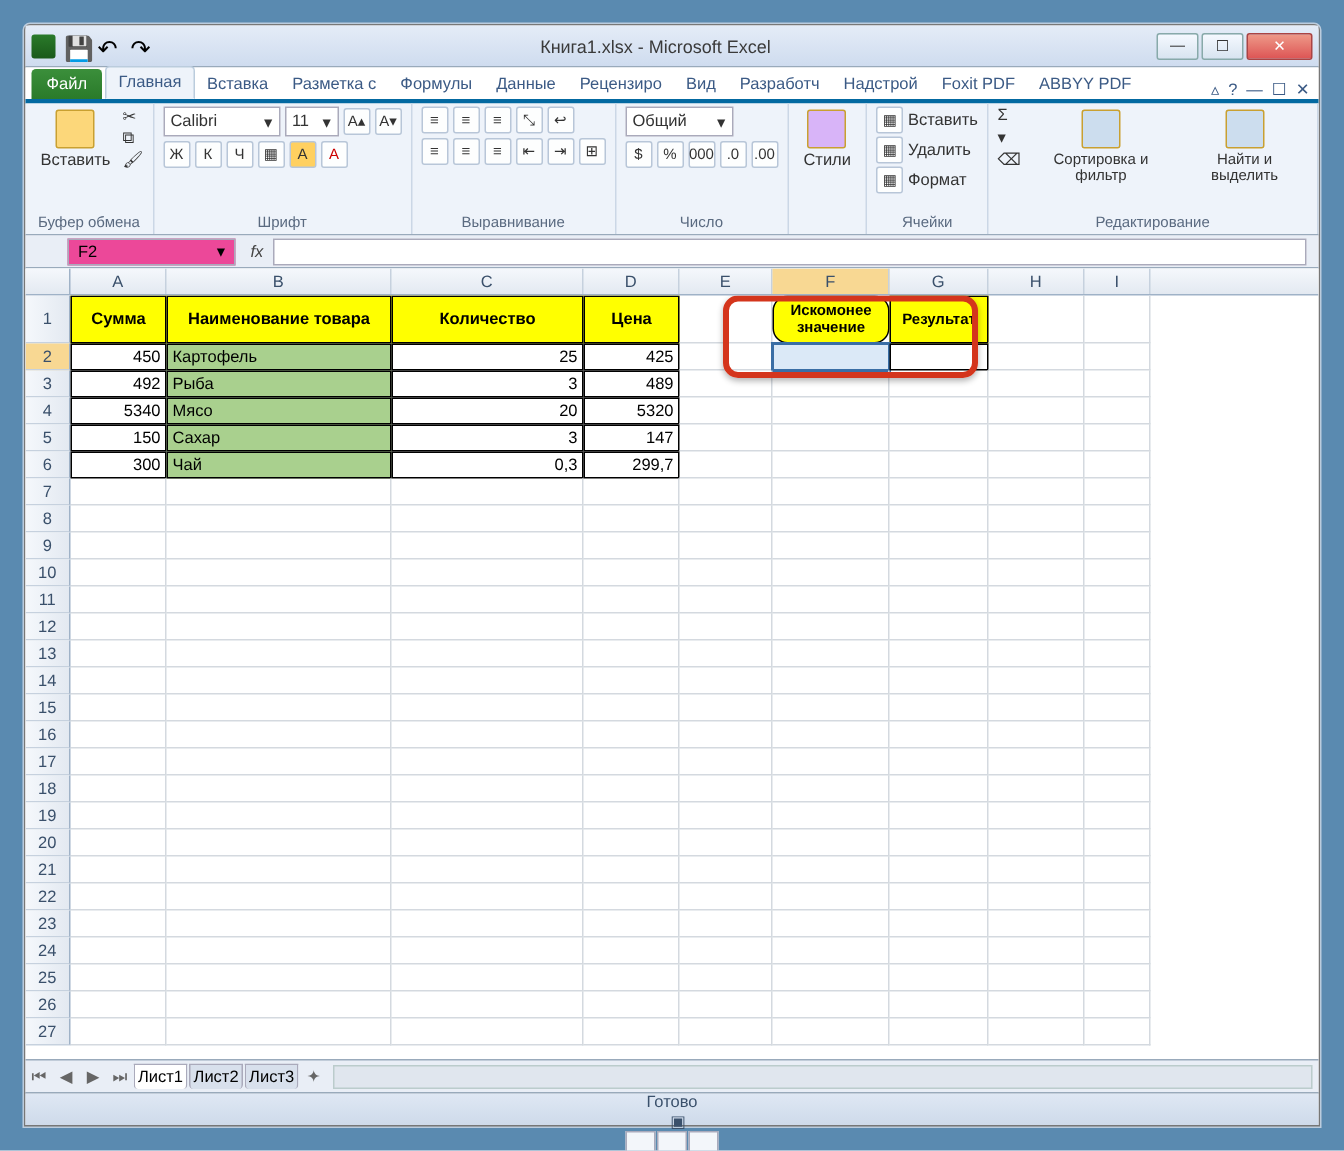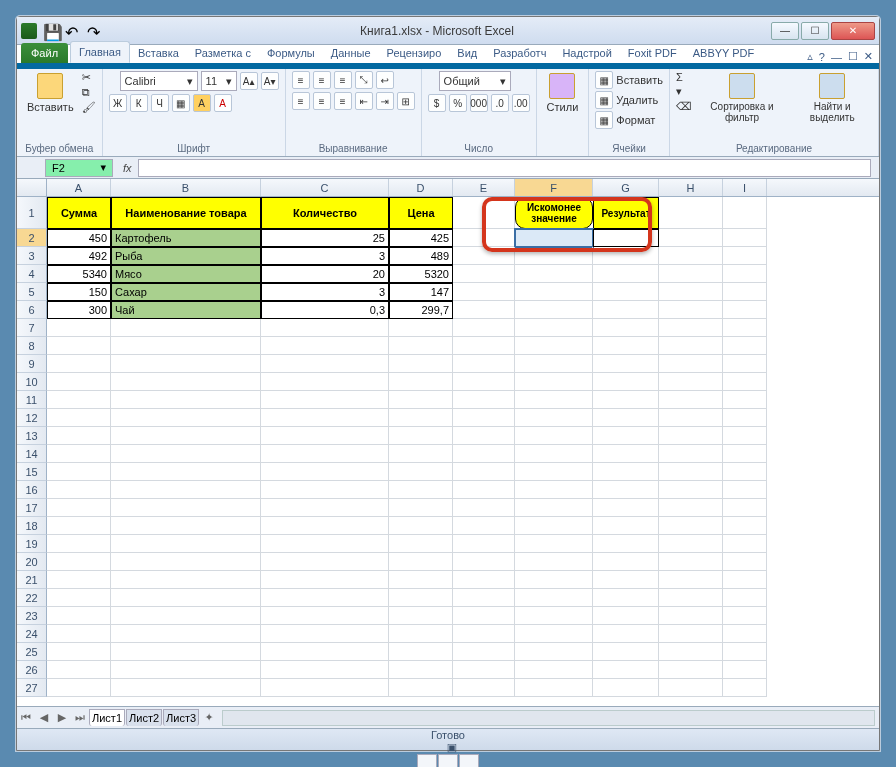--- a/index.html
+++ b/index.html
@@ -7,40 +7,40 @@
 .window { background: #fff; border: 1px solid #777; border-radius: 4px 4px 0 0; height: 100%; display: flex; flex-direction: column; box-shadow: 0 0 0 1px #bcd; }
 .titlebar { height: 28px; background: linear-gradient(#e4ecf7,#cfdcef); display:flex; align-items:center; padding:0 4px; border-bottom:1px solid #9ab; }
 .titlebar .ticons { display:flex; gap:6px; align-items:center; }
 .titlebar .ticons span { width:16px; height:16px; display:inline-block; }
 .excel-icon { background: linear-gradient(#2a7a2a,#1a5a1a); border-radius:2px; }
 .title-text { flex:1; text-align:center; font-size:12px; color:#3a3a3a; }
 .winbtns { display:flex; gap:2px; }
 .winbtn { width:28px; height:18px; border:1px solid #8aa; background:linear-gradient(#f5f9ff,#d8e4f0); border-radius:2px; display:flex; align-items:center; justify-content:center; font-size:10px; color:#333; }
 .winbtn.close { background:linear-gradient(#e98,#d55); color:#fff; width:44px; border-color:#a44; }
 
-.ribbon-tabs { height:24px; background:#fff; display:flex; align-items:flex-end; padding-left:4px; border-bottom:6px solid #0369a1; font-size:11px; }
+.ribbon-tabs { height:24px; background:#fff; display:flex; align-items:flex-end; padding-left:4px; border-bottom:3px solid #0369a1; font-size:11px; }
 .file-tab { background:linear-gradient(#3b8f3b,#2a7a2a); color:#fff; padding:4px 10px; border-radius:3px 3px 0 0; margin-right:2px; }
 .rtab { padding:4px 8px; color:#3b5a85; cursor:default; }
 .rtab.active { background:#eef3fa; border:1px solid #bcd; border-bottom:1px solid #eef3fa; border-radius:3px 3px 0 0;margin-top:48px; }
 .rtab-right { margin-left:auto; display:flex; gap:6px; padding-right:6px; align-items:center; color:#3b5a85; font-size:11px; }
 
 .ribbon { height:88px; background:#eef3fa; border-bottom:1px solid #9ab; display:flex; font-size:11px; color:#333; }
 .rgroup { border-right:1px solid #cbd7e6; padding:2px 6px 0 6px; display:flex; flex-direction:column; justify-content:space-between; }
 .rgroup-label { text-align:center; font-size:10px; color:#5a6a80; padding:2px 0; }
 .rgroup-body { display:flex; gap:4px; align-items:flex-start; flex:1; }
 .bigbtn { display:flex; flex-direction:column; align-items:center; gap:2px; padding:2px 4px; font-size:11px; }
 .bigbtn .ico { width:26px; height:26px; background:#fcd77a; border:1px solid #c9a030; border-radius:2px; }
 .smallstack { display:flex; flex-direction:column; gap:2px; }
 .smallrow { display:flex; gap:3px; align-items:center; }
 .smallrow .b { width:18px; height:18px; border:1px solid #b8c6d8; background:#fdfefe; border-radius:2px; display:flex; align-items:center; justify-content:center; font-size:10px; }
-.fontbox { width:78px; height:20px; border:1px solid #aab; background:#fff; font-size:11px; padding:0 4px; display:flex; align-items:center; justify-content:space-between;margin-left:11px; }
+.fontbox { width:78px; height:20px; border:1px solid #aab; background:#fff; font-size:11px; padding:0 4px; display:flex; align-items:center; justify-content:space-between; }
 .sizebox { width:36px; height:20px; border:1px solid #aab; background:#fff; font-size:11px; padding:0 4px; display:flex; align-items:center; justify-content:space-between; }
 
 .formula-bar { height:22px; background:#e9eef6; display:flex; align-items:center; border-bottom:1px solid #9ab; font-size:11px; }
-.name-box { width:68px; height:18px; background:#86efac; border:1px solid #aab; margin:0 4px 0 28px; padding:0 6px; display:flex; align-items:center; justify-content:space-between; }
+.name-box { width:112px; height:18px; background:#ec4899; border:1px solid #aab; margin:0 4px 0 28px; padding:0 6px; display:flex; align-items:center; justify-content:space-between; }
 .fx { font-style:italic; color:#444; padding:0 6px; }
 .formula-input { flex:1; height:18px; background:#fff; border:1px solid #aab; margin-right:8px; }
 
 .grid-area { flex:1; overflow:hidden; position:relative; background:#fff; display:flex; flex-direction:column; }
 .colheaders { display:flex; height:18px; background:linear-gradient(#f5f8fc,#e3e9f1); border-bottom:1px solid #9fb2c7; font-size:11px; }
 .corner { width:30px; border-right:1px solid #9fb2c7; background:linear-gradient(#f5f8fc,#e3e9f1); }
 .ch { border-right:1px solid #c6d1de; text-align:center; line-height:18px; color:#3a506b; }
 .ch.sel { background:#f8d893; }
 .rows { flex:1; overflow:auto; position:relative; }
 .row { display:flex; height:18px; font-size:11px; }

